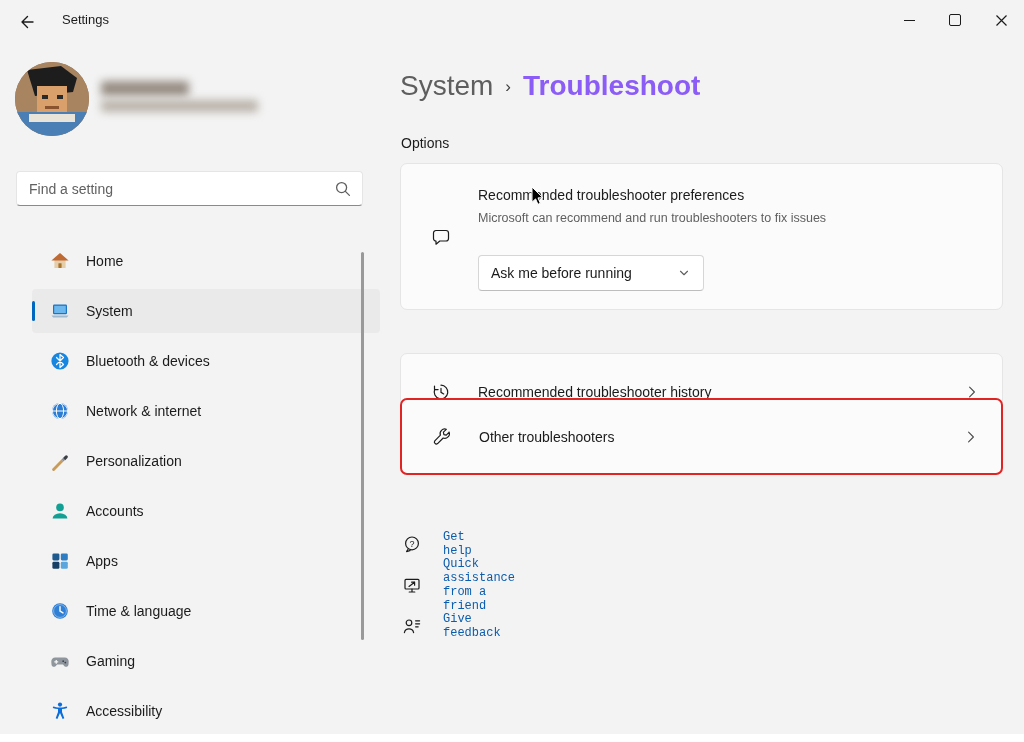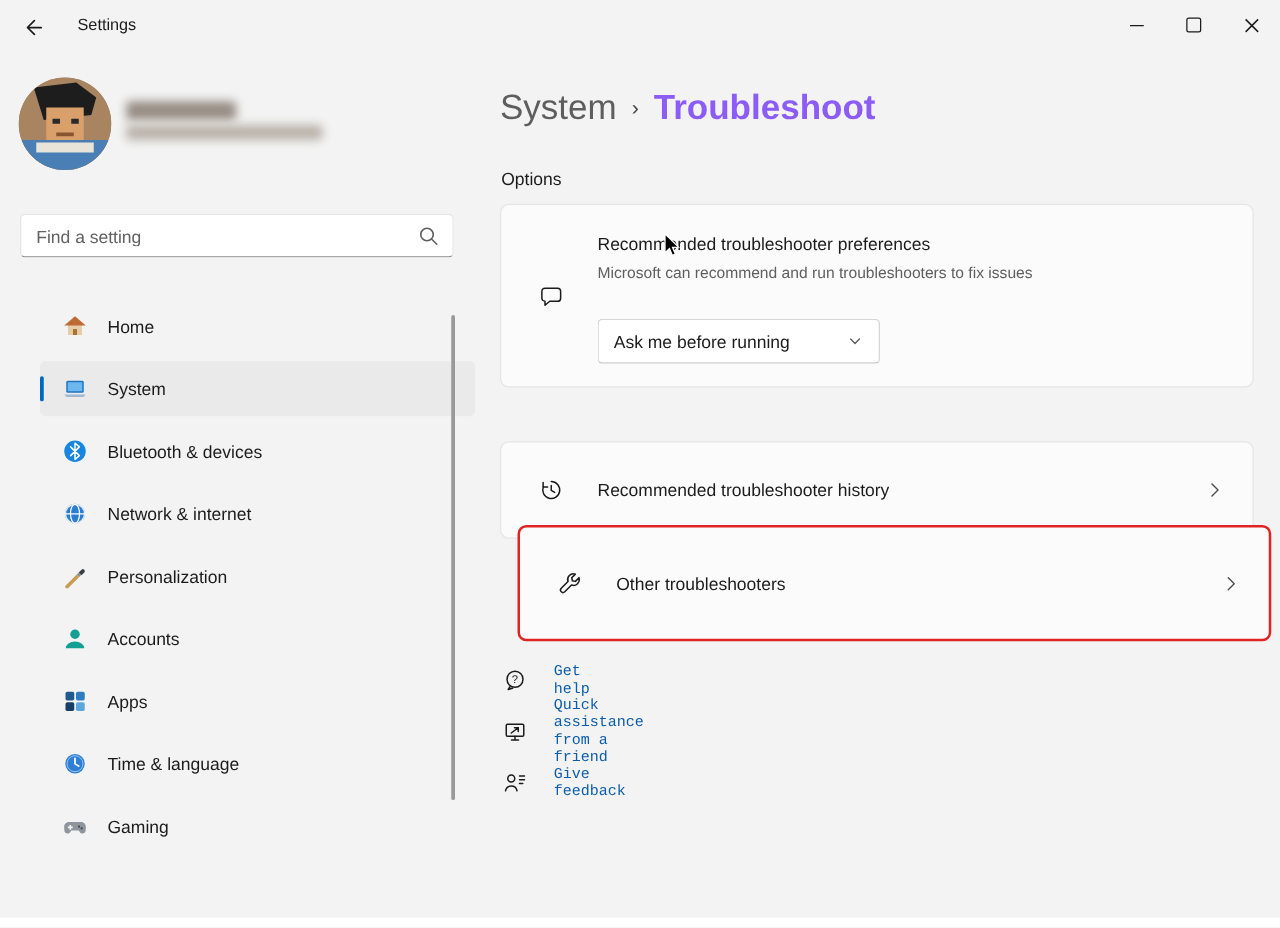--- a/index.html
+++ b/index.html
@@ -55,21 +55,21 @@
         border-radius:7px;box-sizing:border-box;}
   .card-icon{position:absolute;left:30px;top:50%;transform:translateY(-50%);width:20px;height:20px;}
   .card1{top:163px;height:147px;}
   .card1 .card-title{position:absolute;left:77px;top:23px;font-size:14px;}
   .card1 .card-subtitle{position:absolute;left:77px;top:47px;font-size:12.5px;color:#5f5f5f;}
   .dropdown{position:absolute;left:77px;top:91px;width:226px;height:36px;background:#ffffff;
         border:1px solid #d6d6d6;border-bottom-color:#bdbdbd;border-radius:4px;box-sizing:border-box;
         display:flex;align-items:center;justify-content:space-between;padding:0 12px;font-size:14px;}
   .card-row{display:flex;align-items:center;padding:0 22px 0 77px;}
   .card2{top:318px;height:78px;margin-top:35px;}
-  .card3{top:420px;height:93px;border:2px solid var(--annotation-red,#e02424);margin-left:14px;}
+  .card3{top:398px;height:77px;border:2px solid var(--annotation-red,#e02424);}
   .row-title{font-size:14px;}
   .chevron{margin-left:auto;}
 
   .help-link{position:absolute;left:402px;height:22px;display:flex;align-items:center;}
   .help-link .hl-icon{width:20px;height:20px;}
   .help-link .hl-label{position:absolute;left:41px;font-size:12px;color:var(--link-blue,#0b5cad);font-family:Liberation Mono, monospace;}
   .link1{top:533px;}
   .link2{top:574px;}
   .link3{top:615px;align-items:center;}
 
@@ -204,20 +204,27 @@
     <div class="nav-item">
       <svg class="nav-icon" viewBox="0 0 20 20">
         <path d="M5.2 6.6 h9.6 c2.3 0 4 1.9 3.9 4.2 l-0.2 2.6 c-0.1 1.4 -1.2 2.4 -2.5 2.4 -0.9 0 -1.7 -0.5 -2.2 -1.3 l-0.8 -1.1 H7 l-0.8 1.1 c-0.5 0.8 -1.3 1.3 -2.2 1.3 -1.3 0 -2.4 -1 -2.5 -2.4 L1.3 10.8 C1.2 8.5 2.9 6.6 5.2 6.6 Z" fill="#8e959c"></path>
         <path d="M5.6 8.9 h1.3 v1.3 h1.3 v1.3 H6.9 v1.3 H5.6 v-1.3 H4.3 v-1.3 h1.3 Z" fill="#ffffff" opacity="0.9"></path>
         <circle cx="13.2" cy="10.2" r="0.9" fill="#3f444a"></circle>
         <circle cx="15.3" cy="11.6" r="0.9" fill="#3f444a"></circle>
       </svg>
       <span class="nav-label">Gaming</span>
     </div>
 
+    <div class="nav-item">
+      <svg class="nav-icon" viewBox="0 0 20 20">
+        <circle cx="10" cy="3.6" r="2.1" fill="#0a6ddb"></circle>
+        <path d="M10 6.4 c2.8 0 5.2 -0.6 6.8 -1 l0.4 1.6 c-1.7 0.5 -3.6 0.9 -5.2 1 v2.9 l2.3 6.3 -1.7 0.7 -2.6 -6 -2.6 6 -1.7 -0.7 2.3 -6.3 V8 c-1.6 -0.1 -3.5 -0.5 -5.2 -1 l0.4 -1.6 c1.6 0.4 4 1 6.8 1 Z" fill="#0a6ddb"></path>
+      </svg>
+      <span class="nav-label">Accessibility</span>
+    </div>
 
   </div>
 
   <div class="side-scrollbar"></div>
 
   <div class="breadcrumb">
     <span class="crumb-parent">System</span>
     <span class="crumb-sep">›</span>
     <span class="crumb-current">Troubleshoot</span>
   </div>

